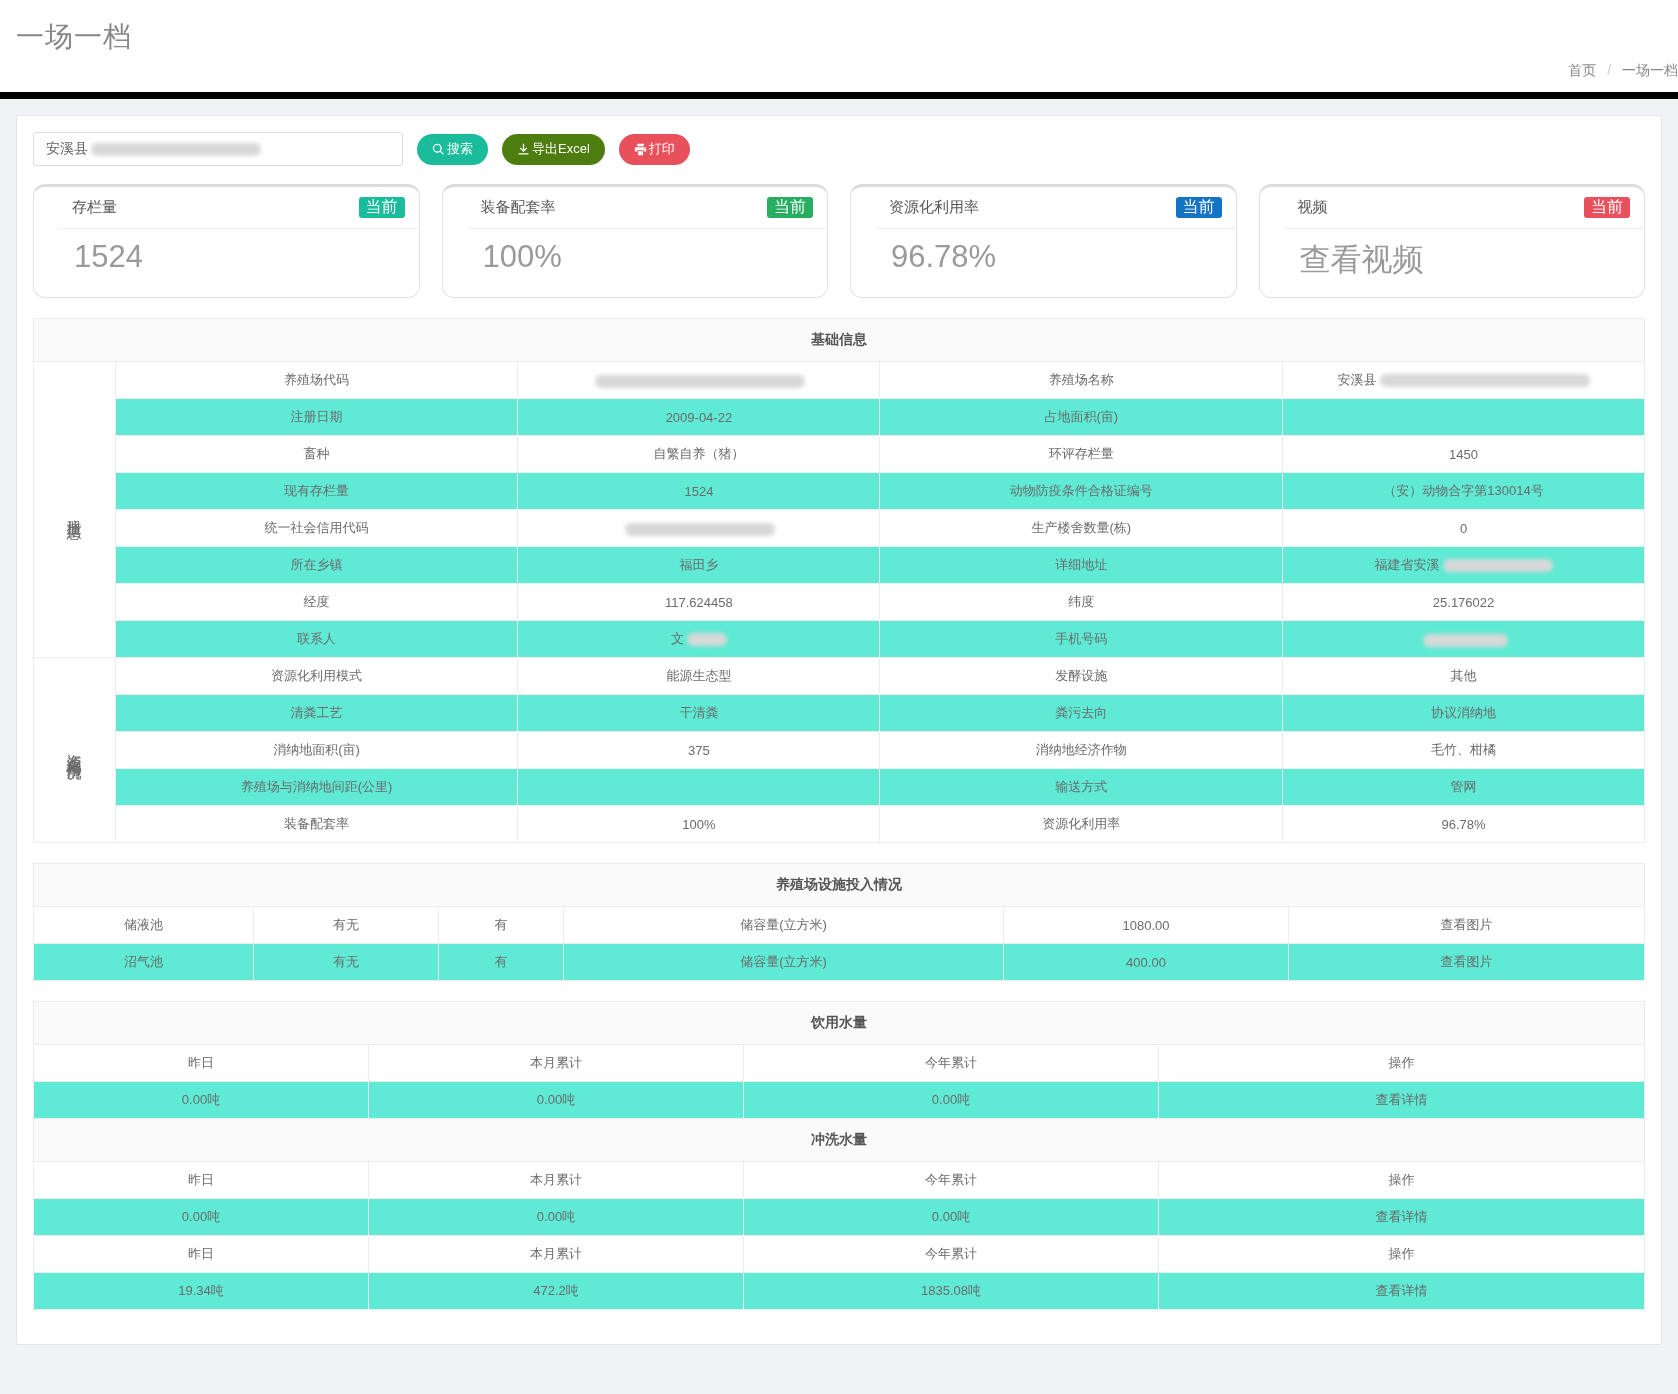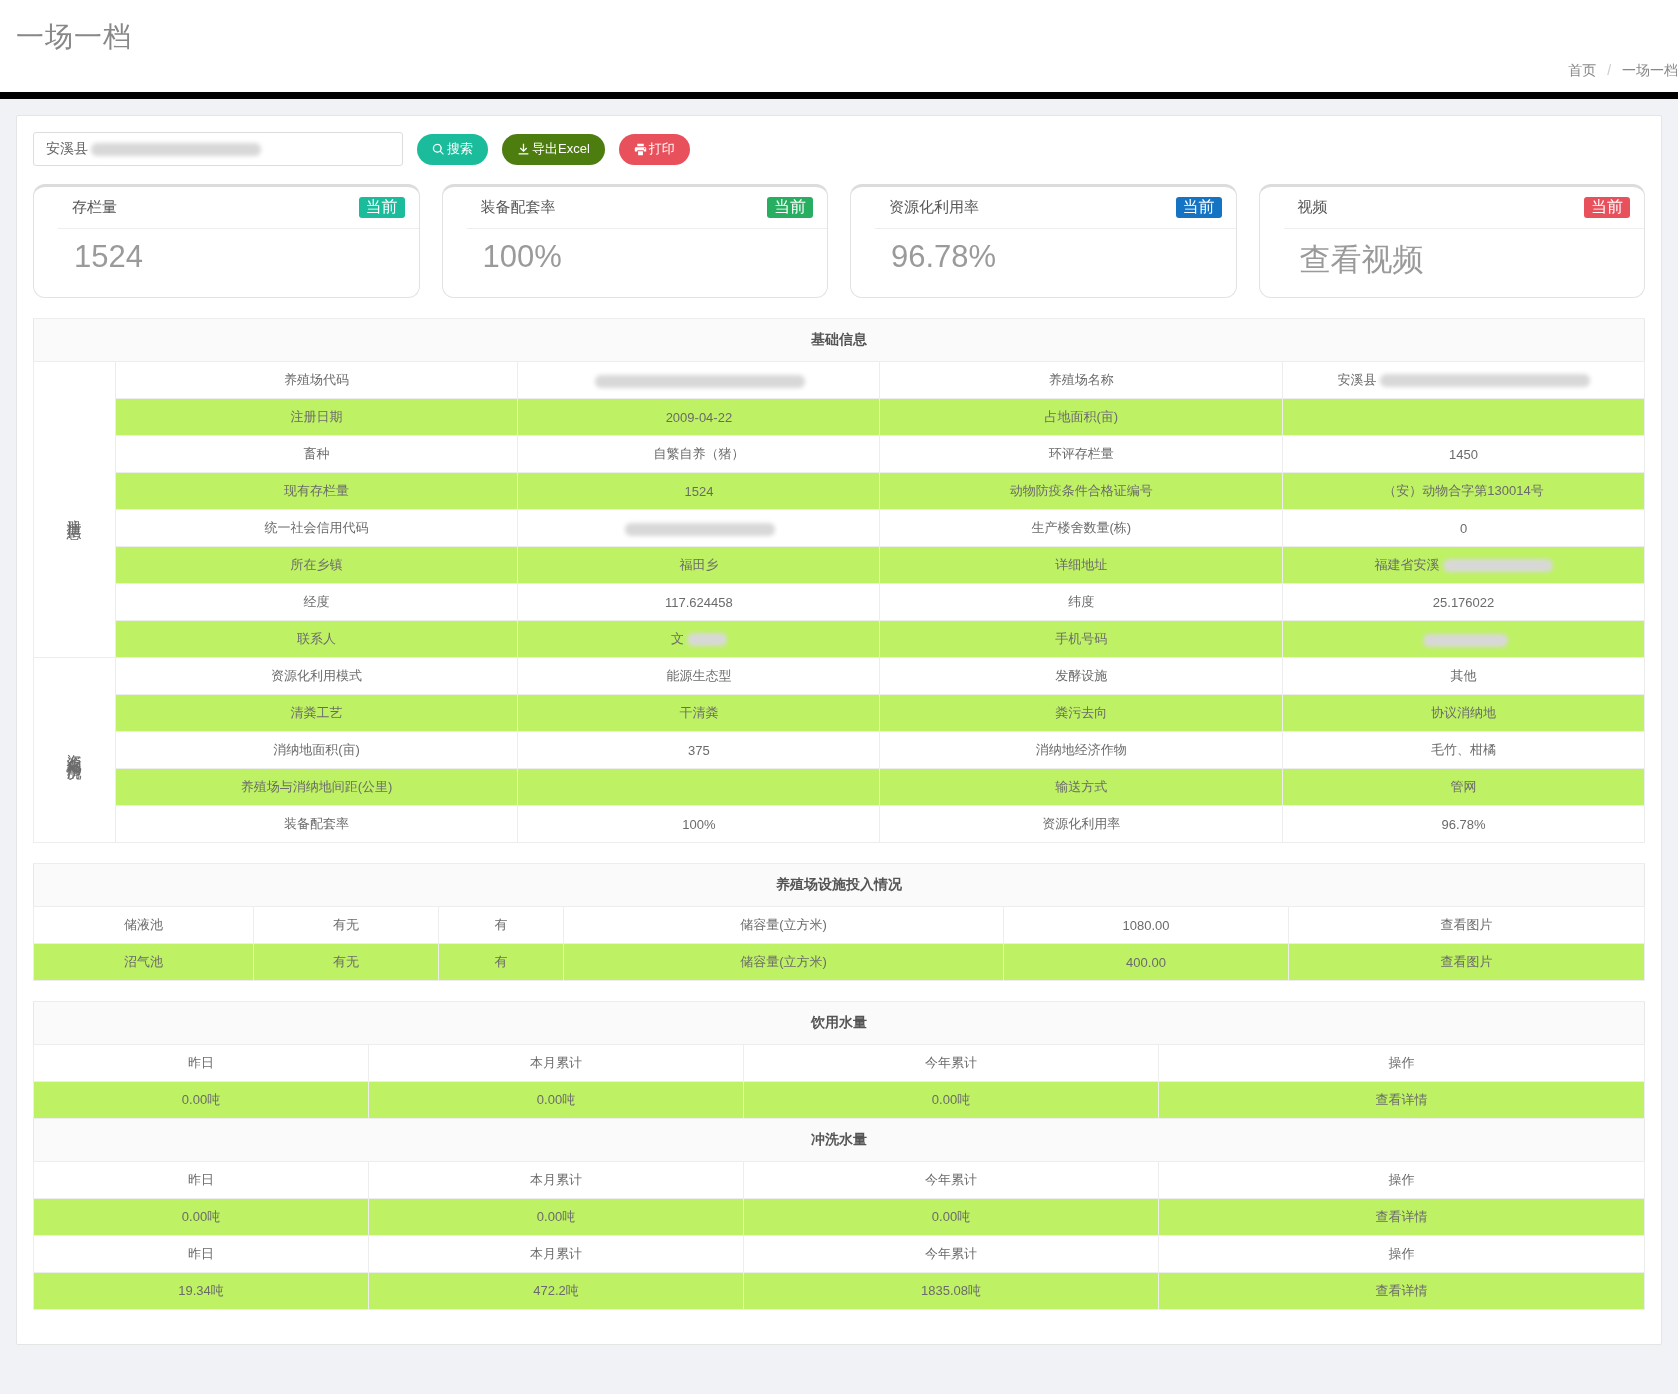--- a/index.html
+++ b/index.html
@@ -151,21 +151,21 @@
   }
   .dt .section-title {
     background: #fafafa;
     font-size: 14px;
     font-weight: bold;
     color: #555;
     padding: 12px 6px;
     border-left: none;
     border-right: none;
   }
-  .dt tr.alt td { background: #bef264; }
+  .dt tr.alt td { background: #5eead4; }
   .rowhead-vert {
     width: 70px;
     background: #fff;
     font-size: 15px;
     font-weight: bold;
     color: #555;
     letter-spacing: 2px;
   }
   .rowhead-vert span {
     writing-mode: vertical-rl;

